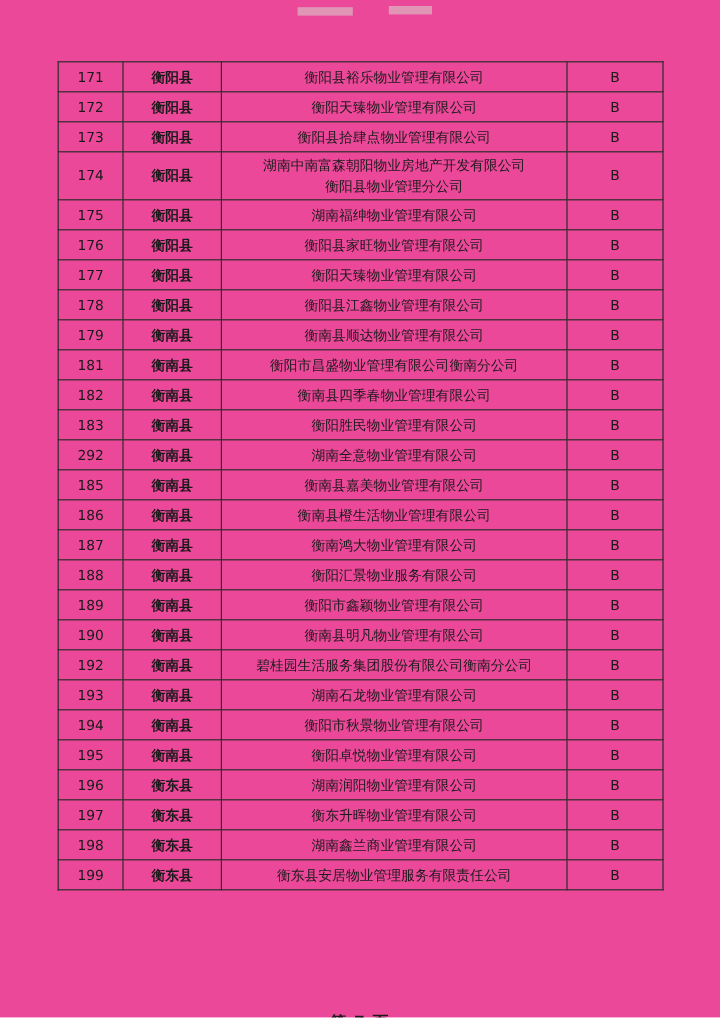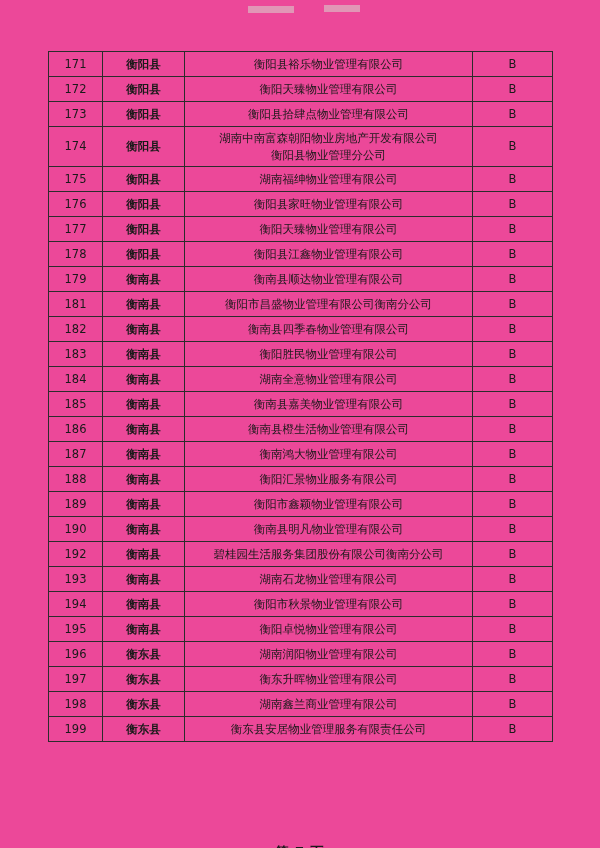--- a/index.html
+++ b/index.html
@@ -182,21 +182,21 @@
           </tr>
           <tr>
             <td class="num">183</td>
             <td class="area">衡南县</td>
             <td class="name">
               <span class="l2">衡阳胜民物业管理有限公司</span>
             </td>
             <td class="grade">B</td>
           </tr>
           <tr>
-            <td class="num">184</td>
+            <td class="num">292</td>
             <td class="area">衡南县</td>
             <td class="name">
               <span class="l2">湖南全意物业管理有限公司</span>
             </td>
             <td class="grade">B</td>
           </tr>
           <tr>
             <td class="num">185</td>
             <td class="area">衡南县</td>
             <td class="name">

